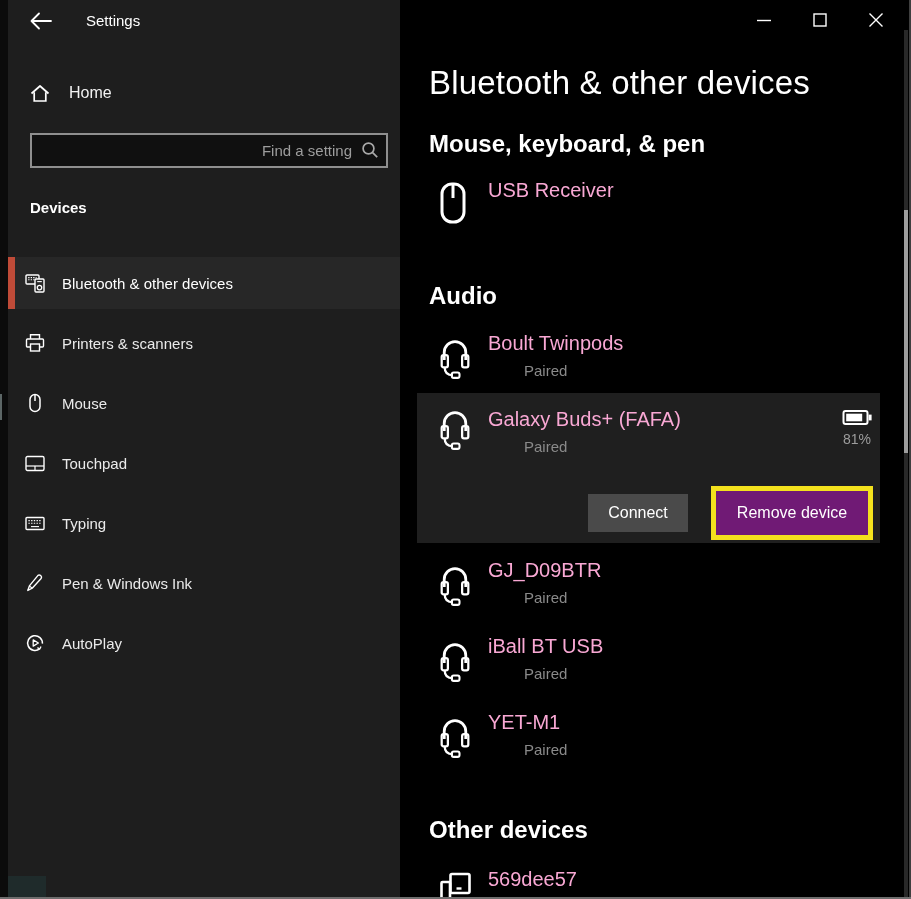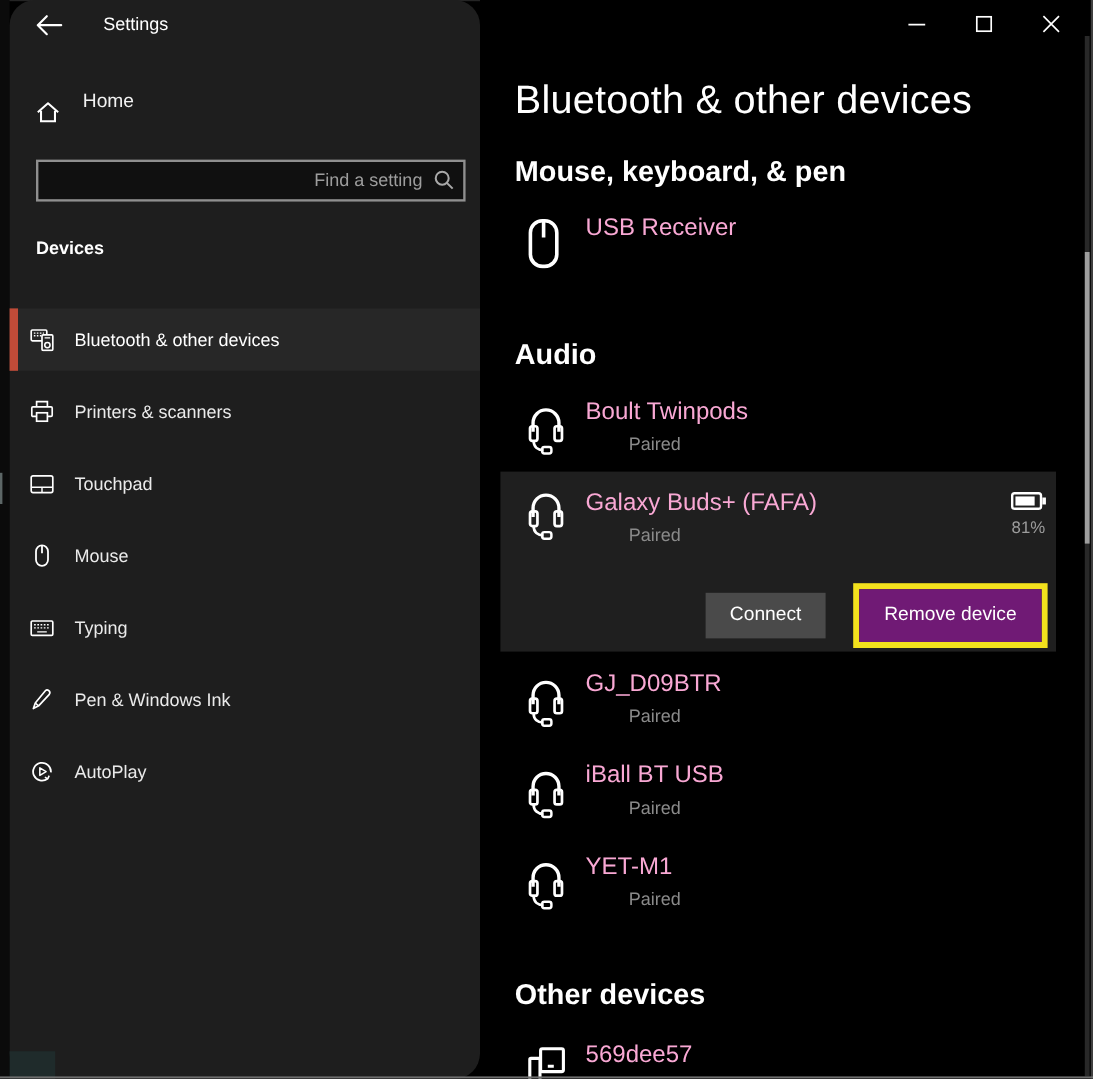--- a/index.html
+++ b/index.html
@@ -9,26 +9,26 @@
 
   
   .top-line{position:absolute;left:0;top:0;width:911px;height:1px;background:#242424;}
   .bottom-line{position:absolute;left:0;bottom:0;width:911px;height:2px;background:#6e6e6e;}
   .right-border{position:absolute;left:909px;top:0;width:2px;height:899px;background:#3f3f3f;}
   .left-strip{position:absolute;left:0;top:0;width:8px;height:899px;background:#0b0b0b;}
   .edge-notch{position:absolute;left:0;top:394px;width:2px;height:26px;background:#5c6666;}
   .teal-box{position:absolute;left:8px;top:876px;width:38px;height:23px;background:#1f2b2b;}
 
   
-  .sidebar{position:absolute;left:8px;top:0;width:392px;height:899px;background:#1e1e1e;border-radius:21px;}
+  .sidebar{position:absolute;left:8px;top:0;width:392px;height:899px;background:#1e1e1e;}
   .back-btn{position:absolute;left:18px;top:9px;width:30px;height:24px;display:flex;
             align-items:center;justify-content:center;cursor:pointer;}
   .app-title{position:absolute;left:78px;top:12px;font-size:15px;color:#fff;}
   .home-item{position:absolute;left:16px;top:76px;width:368px;height:34px;display:flex;
-             cursor:pointer;}
+             align-items:center;cursor:pointer;}
   .home-item .ic{width:22px;margin-left:6px;display:flex;align-items:center;}
   .home-item .lbl{margin-left:17px;font-size:16px;color:#f2f2f2;}
   .search-wrap{position:absolute;left:22px;top:133px;width:358px;height:35px;}
   .search-input{width:100%;height:100%;background:#101010;border:2px solid #8f8f8f;
                 color:#c8c8c8;font-size:15px;padding:0 34px 0 10px;outline:none;
                 font-family:"Liberation Sans", sans-serif;text-align:right;}
   .search-input::placeholder{color:#9d9d9d;}
   .search-ic{position:absolute;right:9px;top:8px;pointer-events:none;}
   .side-section{position:absolute;left:22px;top:199px;font-size:15px;font-weight:bold;color:#fff;}
   .nav{position:absolute;left:8px;top:257px;width:392px;}
@@ -132,36 +132,36 @@
         <svg width="20" height="20" viewBox="0 0 20 20">
             <path d="M5.5 6 V1.7 h9 V6" fill="none" stroke="#fff" stroke-width="1.4"></path>
             <rect x="1.5" y="6" width="17" height="8" rx="1" stroke="#fff" stroke-width="1.4" fill="none"></rect>
             <rect x="5.5" y="11" width="9" height="7" fill="#1e1e1e" stroke="#fff" stroke-width="1.4"></rect>
           </svg>
       </span>
       <span class="nav-lbl">Printers &amp; scanners</span>
     </div>
     <div class="nav-item">
       <span class="nav-ic">
+        <svg width="20" height="20" viewBox="0 0 20 20">
+            <rect x="5" y="1.5" width="10" height="17" rx="5" stroke="#fff" stroke-width="1.5" fill="none"></rect>
+            <line x1="10" y1="1.5" x2="10" y2="8" stroke="#fff" stroke-width="1.5"></line>
+          </svg>
+      </span>
+      <span class="nav-lbl">Mouse</span>
+    </div>
+    <div class="nav-item">
+      <span class="nav-ic">
         <svg width="20" height="17" viewBox="0 0 20 17">
             <rect x="1" y="1.5" width="18" height="14" rx="1.5" stroke="#fff" stroke-width="1.4" fill="none"></rect>
             <line x1="1" y1="11" x2="19" y2="11" stroke="#fff" stroke-width="1.2"></line>
             <line x1="10" y1="11" x2="10" y2="15.5" stroke="#fff" stroke-width="1.2"></line>
           </svg>
       </span>
       <span class="nav-lbl">Touchpad</span>
-    </div>
-    <div class="nav-item">
-      <span class="nav-ic">
-        <svg width="20" height="20" viewBox="0 0 20 20">
-            <rect x="5" y="1.5" width="10" height="17" rx="5" stroke="#fff" stroke-width="1.5" fill="none"></rect>
-            <line x1="10" y1="1.5" x2="10" y2="8" stroke="#fff" stroke-width="1.5"></line>
-          </svg>
-      </span>
-      <span class="nav-lbl">Mouse</span>
     </div>
     <div class="nav-item">
       <span class="nav-ic">
         <svg width="20" height="15" viewBox="0 0 20 15">
             <rect x="1" y="1.5" width="18" height="12" rx="1" stroke="#fff" stroke-width="1.4" fill="none"></rect>
             <line x1="3.4" y1="4.6" x2="16.6" y2="4.6" stroke="#fff" stroke-width="1.1" stroke-dasharray="1.4 1.3"></line>
             <line x1="3.4" y1="7.2" x2="16.6" y2="7.2" stroke="#fff" stroke-width="1.1" stroke-dasharray="1.4 1.3"></line>
             <line x1="6" y1="10.6" x2="14" y2="10.6" stroke="#fff" stroke-width="1.1"></line>
           </svg>
       </span>

